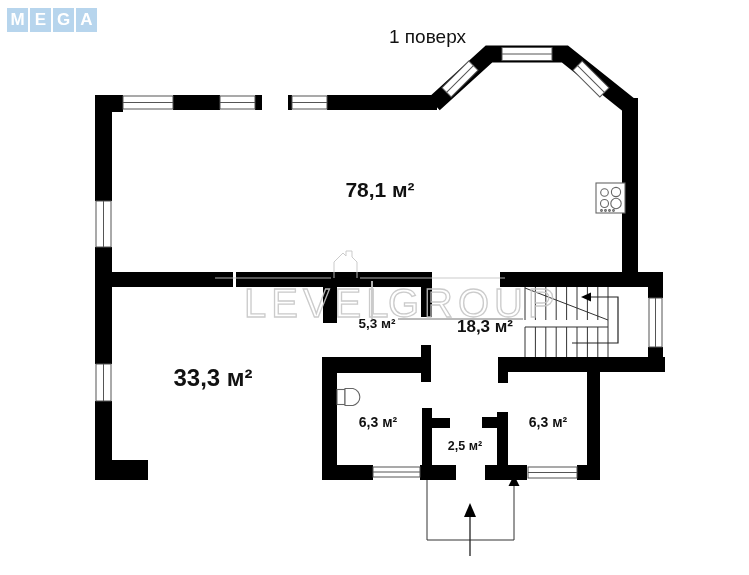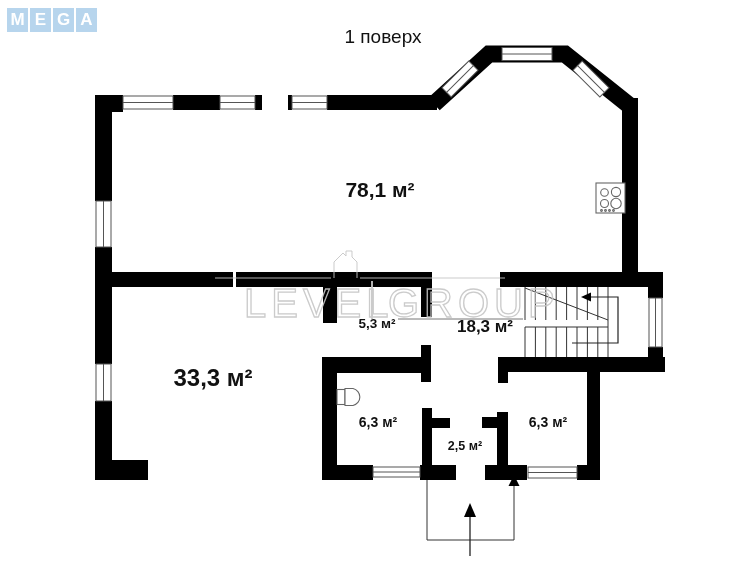--- a/index.html
+++ b/index.html
@@ -1,21 +1,21 @@
 <!DOCTYPE html>
 <html><head>
 <meta charset="utf-8">
 <style>
   html,body{margin:0;padding:0;background:#ffffff;}
   .stage{position:relative;width:749px;height:575px;background:#ffffff;overflow:hidden;
          font-family:"Liberation Sans",sans-serif;}
   .logo{position:absolute;left:7px;top:8px;display:flex;gap:2px;}
   .logo .cell{width:21px;height:24px;background:#b7d5ed;color:#ffffff;
               font-weight:bold;font-size:17px;line-height:24px;text-align:center;}
-  .plan-title{position:absolute;left:300px;top:26px;width:166px;text-align:center;
+  .plan-title{position:absolute;left:300px;top:26px;width:166px;text-align:right;
               font-size:19px;color:#111111;}
   svg{position:absolute;left:0;top:0;}
   .wall{fill:#000000;stroke:none;}
   .win{fill:#ffffff;stroke:#555555;stroke-width:1;}
   .winline{stroke:#555555;stroke-width:1;}
   .thin{stroke:#333333;stroke-width:1;fill:none;}
   .fixture{fill:#ffffff;stroke:#666666;stroke-width:1.1;}
   .wm{stroke:#c6c6c6;fill:none;}
   .wmtext{fill:none;stroke:#c6c6c6;stroke-width:1.3;font-size:40px;letter-spacing:5px;
           font-family:"Liberation Sans",sans-serif;}

